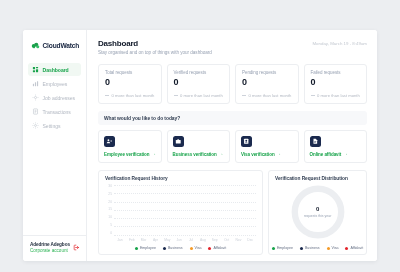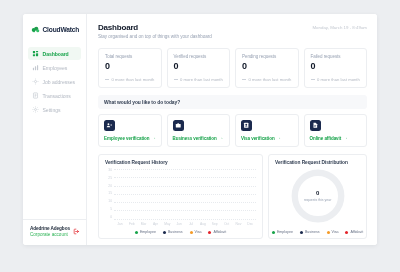--- a/index.html
+++ b/index.html
@@ -4,21 +4,21 @@
 <style>
   * { box-sizing: border-box; margin: 0; padding: 0; }
   html, body {
     width: 400px; height: 272px;
     background: #eceef1;
     font-family: "Liberation Sans", sans-serif;
     overflow: hidden;
   }
   .app-window {
     position: absolute;
-    left: 23px; top: 14px;
+    left: 23px; top: 30px;
     width: 354px; height: 231px;
     background: #ffffff;
     border-radius: 3px;
     display: flex;
     overflow: hidden;
     box-shadow: 0 1px 4px rgba(16,24,40,0.07);
     align-items: center;
   }
 
   

